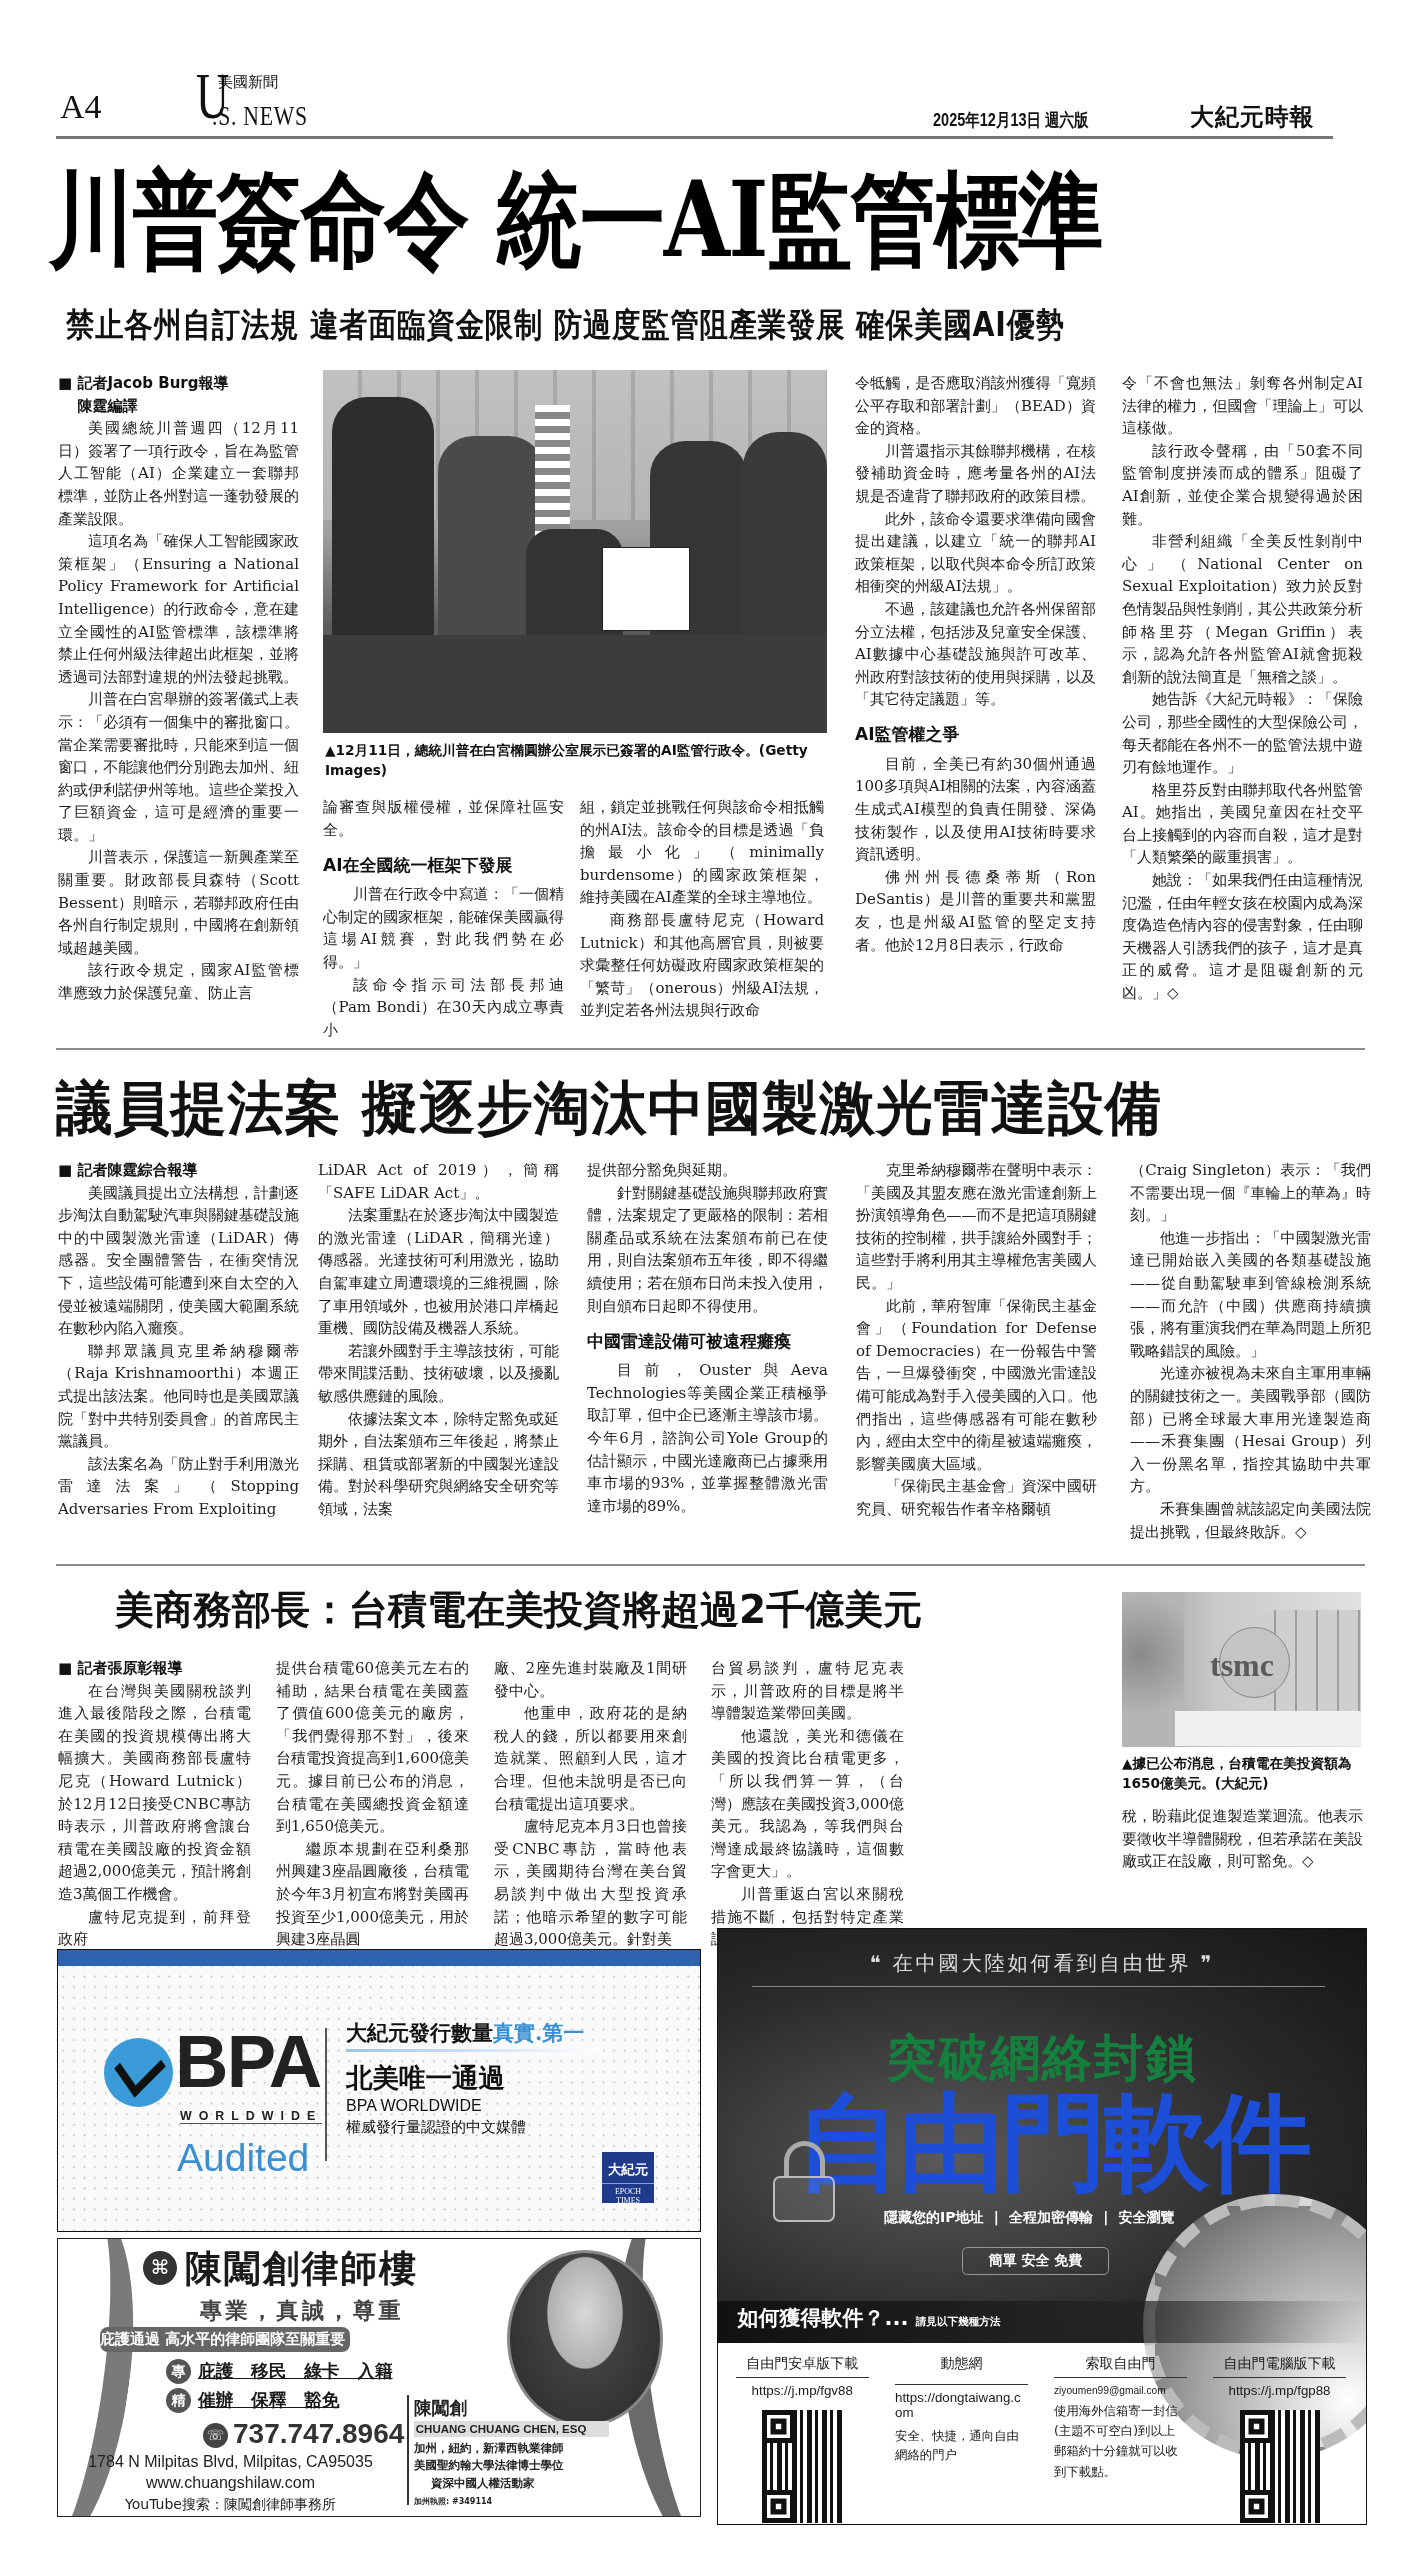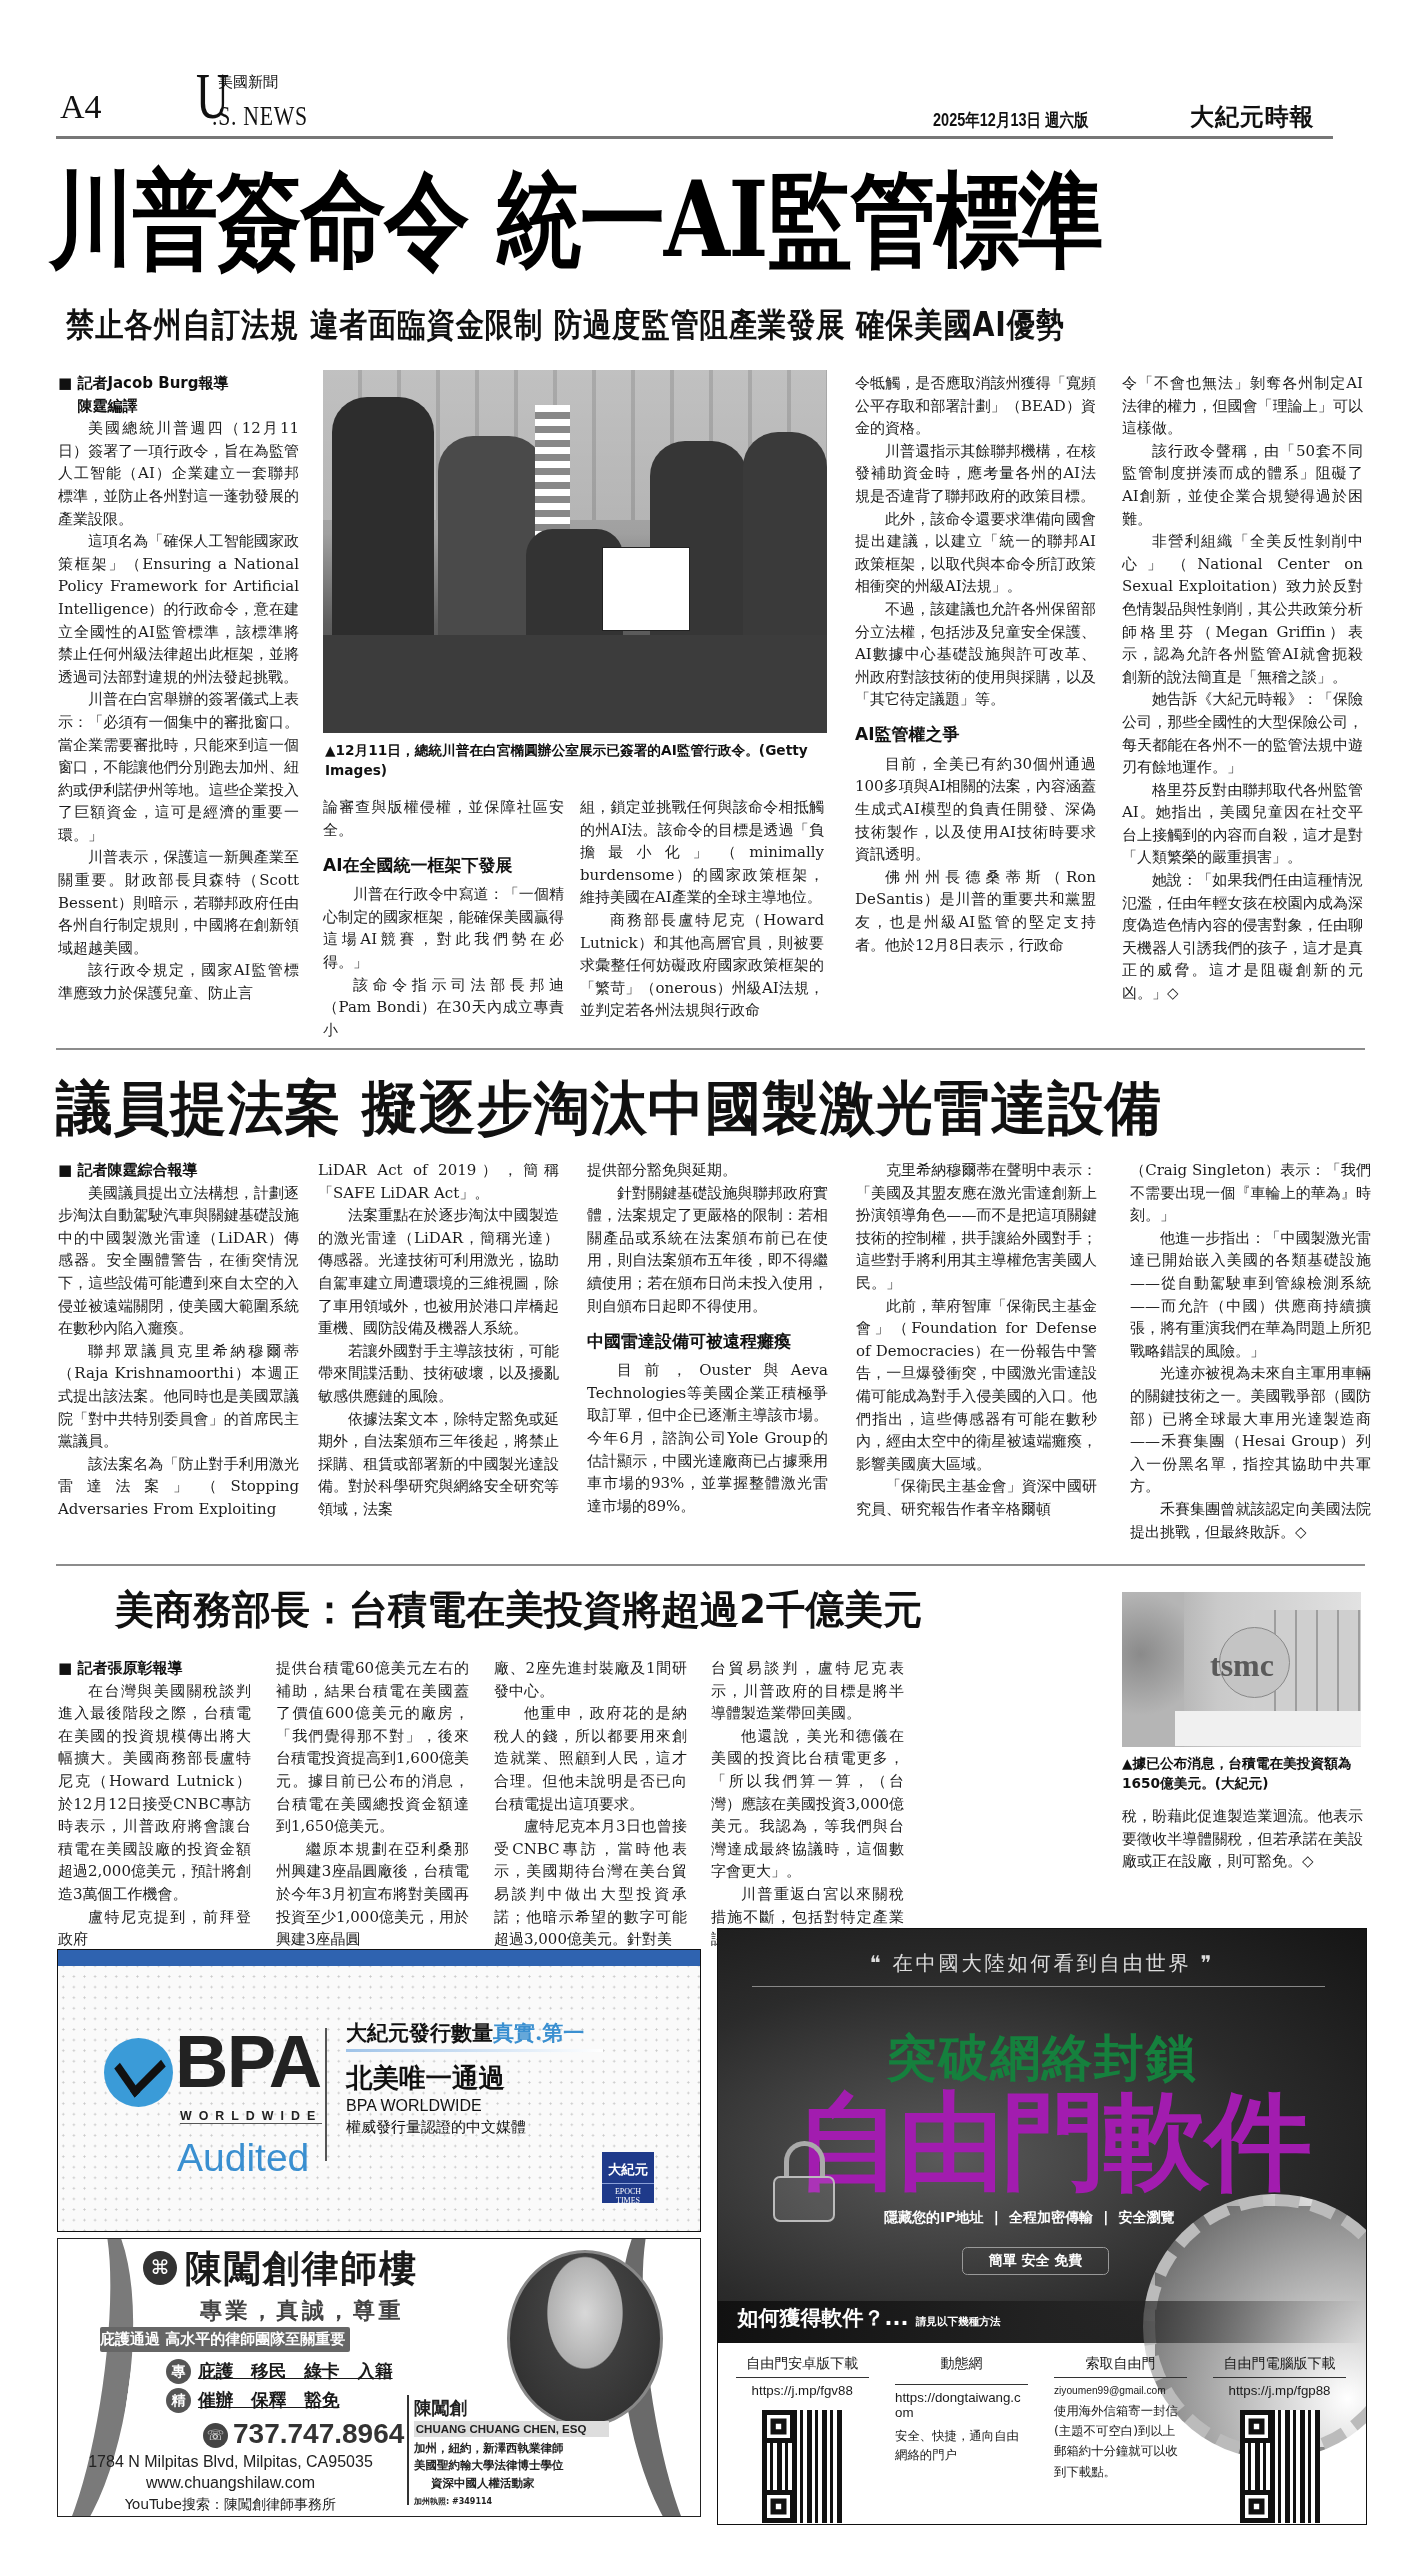--- a/index.html
+++ b/index.html
@@ -219,21 +219,21 @@
     <div style="font-family:'Liberation Serif',serif; font-size:8px; margin-top:4.4px; border-top:0.9px solid #8aa0d8; padding-top:2.7px;">EPOCH TIMES</div>
   </div>
 </div>
 
 <div class="abs ad-law">
   <div class="abs" style="left:-53px; top:-35px; width:124px; height:354px; border-radius:50%; border-right:26.5px solid #7a7a7a; transform: rotate(8deg);"></div>
   <div class="abs" style="left:566px; top:-35px; width:124px; height:354px; border-radius:50%; border-left:26.5px solid #6a6a6a; transform: rotate(-8deg);"></div>
   <div class="abs" style="left:85px; top:12.4px; width:34px; height:34px; border-radius:50%; background:#333; color:#fff; font-size:19.5px; text-align:center; line-height:34px;">⌘</div>
   <div class="abs" style="left:127px; top:5.3px; font-family:'DejaVu Sans',sans-serif; font-size:37px; font-weight:bold; color:#1a1a1a; letter-spacing:1.8px;">陳闖創律師樓</div>
   <div class="abs" style="left:142px; top:57px; font-family:'DejaVu Serif',serif; font-size:22px; font-weight:bold; color:#444; letter-spacing:3.5px;">專業，真誠，尊重</div>
-  <div class="abs" style="left:42px; top:88px; width:250px; height:25px; background:#666; border-radius:2px; color:#fff; font-family:'DejaVu Sans',sans-serif; font-size:15px; font-weight:bold; text-align:center; line-height:25px; white-space:nowrap;">庇護通過 高水平的律師團隊至關重要！</div>
+  <div class="abs" style="left:42px; top:88px; width:250px; height:25px; background:#666; border-radius:8px; color:#fff; font-family:'DejaVu Sans',sans-serif; font-size:15px; font-weight:bold; text-align:center; line-height:25px; white-space:nowrap;">庇護通過 高水平的律師團隊至關重要！</div>
   <div class="abs" style="left:108px; top:120px; width:25px; height:25px; border-radius:50%; background:#555; color:#fff; font-family:'DejaVu Sans',sans-serif; font-size:14px; text-align:center; line-height:25px; font-weight:bold;">專</div>
   <div class="abs" style="left:108px; top:149px; width:25px; height:25px; border-radius:50%; background:#555; color:#fff; font-family:'DejaVu Sans',sans-serif; font-size:14px; text-align:center; line-height:25px; font-weight:bold;">精</div>
   <div class="abs" style="left:140px; top:120px; font-family:'DejaVu Sans',sans-serif; font-size:17.7px; font-weight:bold; text-decoration:underline; white-space:pre; color:#1a1a1a;">庇護　移民　綠卡　入籍</div>
   <div class="abs" style="left:140px; top:149px; font-family:'DejaVu Sans',sans-serif; font-size:17.7px; font-weight:bold; text-decoration:underline; white-space:pre; color:#1a1a1a;">催辦　保釋　豁免</div>
   <div class="abs" style="left:145px; top:184px; width:25px; height:25px; border-radius:50%; background:#444; color:#fff; text-align:center; line-height:25px; font-size:14px;">☏</div>
   <div class="abs" style="left:175px; top:179px; font-family:'Liberation Sans',sans-serif; font-size:28px; font-weight:bold; color:#333;">737.747.8964</div>
   <div class="abs" style="left:0; top:214px; width:345px; text-align:center; font-family:'Liberation Sans',sans-serif; font-size:16px; color:#222;">1784 N Milpitas Blvd, Milpitas, CA95035</div>
   <div class="abs" style="left:0; top:235px; width:345px; text-align:center; font-family:'Liberation Sans',sans-serif; font-size:16px; color:#222;">www.chuangshilaw.com</div>
   <div class="abs" style="left:0; top:257px; width:345px; text-align:center; font-family:'DejaVu Sans',sans-serif; font-size:14px; color:#222;">YouTube搜索：陳闖創律師事務所</div>
   <div class="abs" style="left:449px; top:10.6px; width:156px; height:177px; border-radius:50%; background:radial-gradient(ellipse at 50% 35%,#d8d8d8 0%,#b0b0b0 35%,#404040 36%,#2a2a2a 100%); border:3.5px solid #888;"></div>
@@ -246,21 +246,21 @@
   <div class="abs" style="left:356px; top:257px; font-family:'DejaVu Sans',sans-serif; font-size:8px; font-weight:bold; color:#222;">加州執照: #349114</div>
 </div>
 
 <div class="abs ad-fm">
   <div class="abs fm-dark"></div>
   <div class="abs" style="left:0; top:19.5px; width:100%; text-align:center; font-family:'DejaVu Serif',serif; font-size:20.3px; color:#ddd; letter-spacing:2.7px;">
     <span>❝ </span><span>在中國大陸如何看到自由世界</span><span> ❞</span>
   </div>
   <div class="abs" style="left:34px; top:57px; width:573px; height:0.9px; background:#888;"></div>
   <div class="abs" style="left:0; top:96px; width:100%; text-align:center; font-family:'DejaVu Sans',sans-serif; font-size:50px; font-weight:bold; color:#15803d; letter-spacing:1.8px;">突破網絡封鎖</div>
-  <div class="abs" style="left:0; top:156px; width:100%; text-align:center; font-family:Liberation Serif, serif; font-size:106px; font-weight:bold; color:#a21caf; letter-spacing:-3.5px; line-height:115px;padding-left:20px;">自由門軟件</div>
+  <div class="abs" style="left:0; top:156px; width:100%; text-align:center; font-family:Liberation Sans, sans-serif; font-size:106px; font-weight:bold; color:#1d4ed8; letter-spacing:-3.5px; line-height:115px;padding-left:20px;">自由門軟件</div>
   <div class="abs" style="left:55px; top:212px; width:62px; height:80px;">
     <div style="width:41px; height:35px; margin-left:10.6px; border:5.3px solid #aaa; border-bottom:none; border-radius:21px 21px 0 0;"></div>
     <div style="width:62px; height:46px; border:2.7px solid #bbb; border-radius:7px; background:rgba(255,255,255,0.1);"></div>
   </div>
   <div class="abs" style="left:166px; top:280px; font-family:'DejaVu Sans',sans-serif; font-size:14px; font-weight:bold; color:#fff; white-space:nowrap;">
     <span>隱藏您的IP地址</span>
     <span style="padding:0 5.3px;">|</span>
     <span>全程加密傳輸</span>
     <span style="padding:0 5.3px;">|</span>
     <span>安全瀏覽</span>

